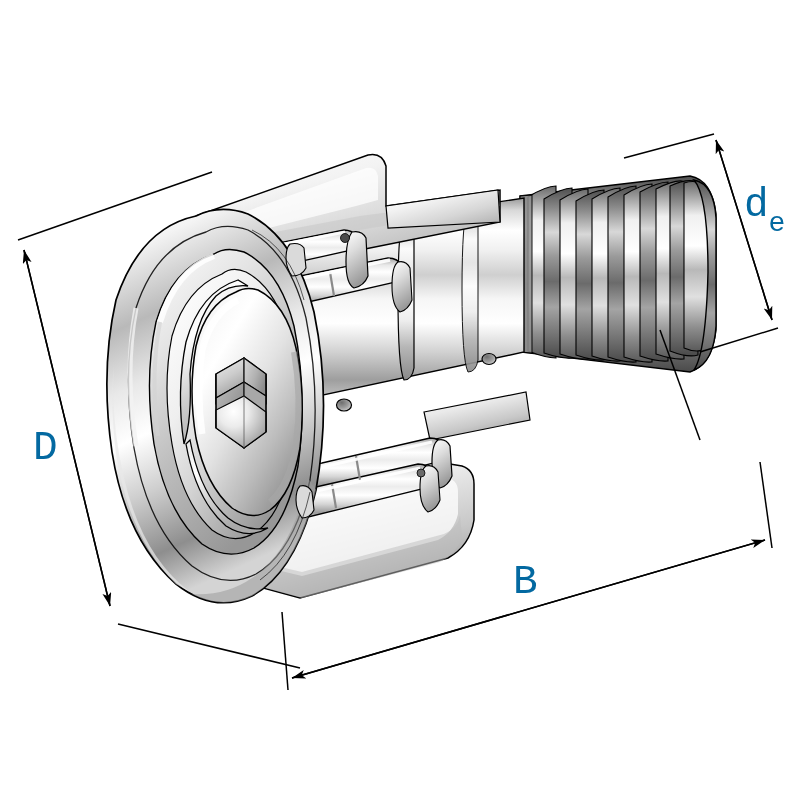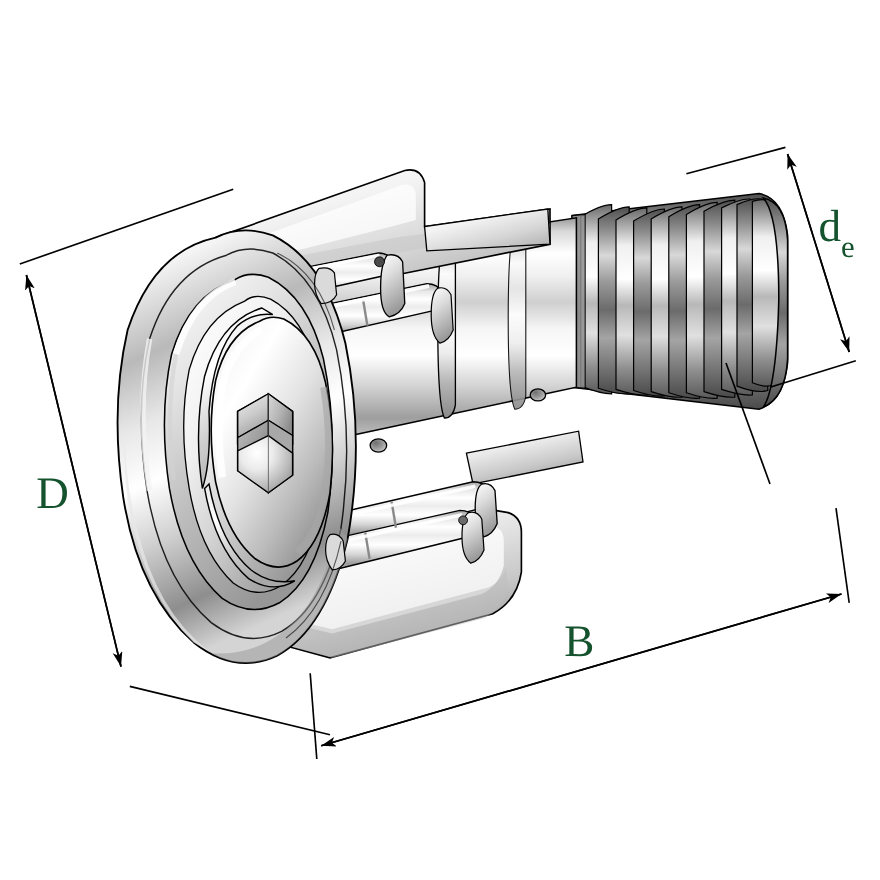--- a/index.html
+++ b/index.html
@@ -21,22 +21,22 @@
   #drawing-svg {
     position: absolute;
     left: 0;
     top: 0;
     width: 800px;
     height: 800px;
     display: block;
   }
   .dim-label {
     position: absolute;
-    font-family: Liberation Serif, serif;
-    color: #14532d;
+    font-family: Liberation Mono, monospace;
+    color: #0369a1;
     line-height: 1;
     white-space: nowrap;
     user-select: none;
   }
   #label-D {
     left: 33px;
     top: 428px;
     font-size: 41px;
   }
   #label-B {

